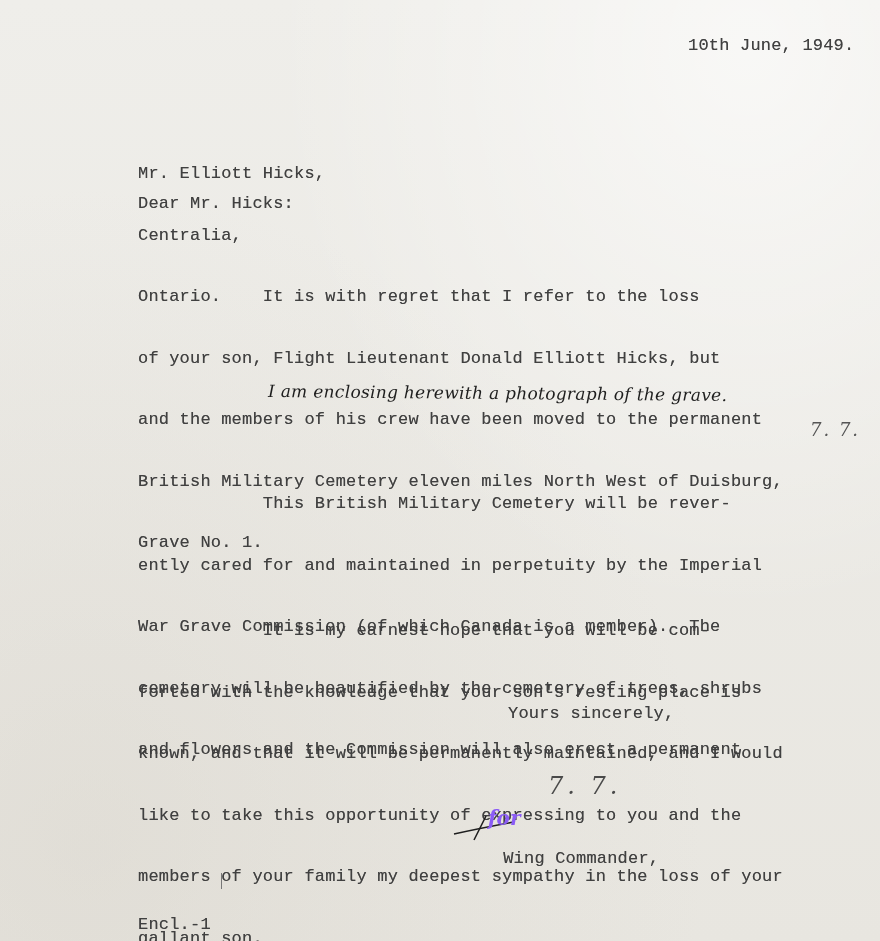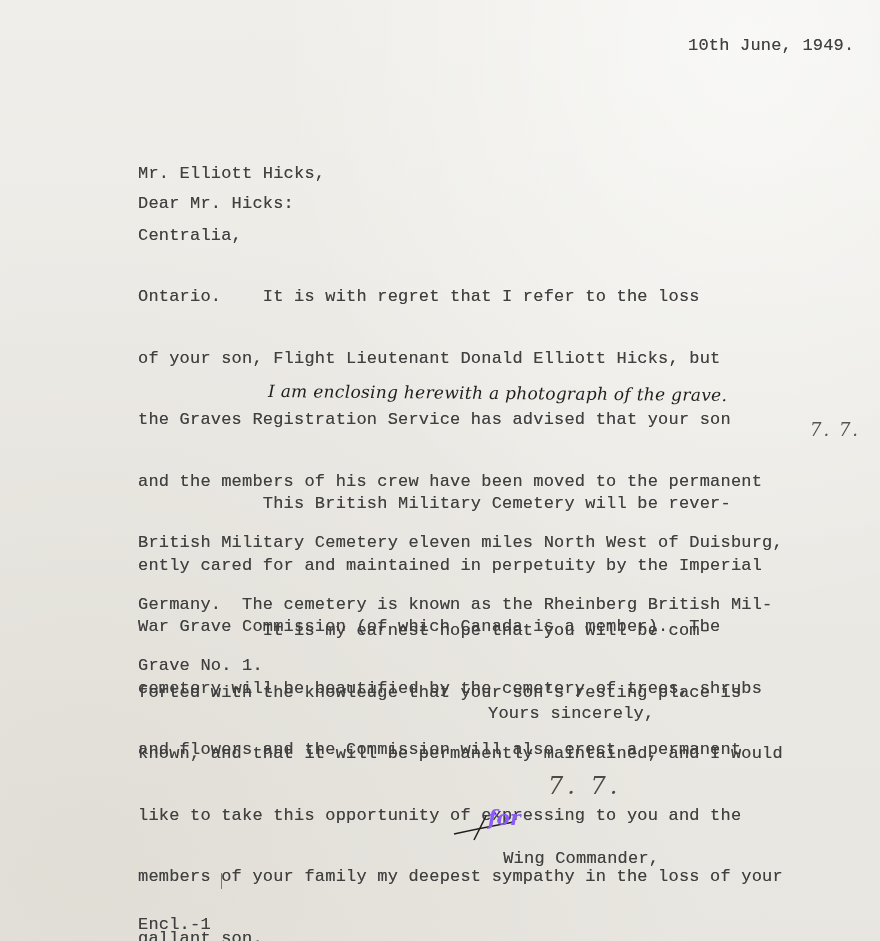--- a/index.html
+++ b/index.html
@@ -41,21 +41,21 @@
       font-style: italic;
       color: #1e1e1e;
       white-space: pre;
     }
     .date { left: 688px; top: 36px; }
     .addr { left: 138px; top: 123px; }
     .salutation { left: 138px; top: 194px; }
     .para1 { left: 138px; top: 246px; }
     .para2 { left: 138px; top: 453px; }
     .para3 { left: 138px; top: 580px; }
-    .closing { left: 488px; top: 704px; }
+    .closing { left: 508px; top: 704px; }
     .sig-block { left: 472px; top: 808px; }
     .encl { left: 138px; top: 874px; }
     .line { display: block; }
     .hand-note {
       left: 268px; top: 383px;
       font-size: 17px;
       transform: rotate(0.5deg);
       letter-spacing: 0.3px;
     }
     .initials-right {
@@ -99,24 +99,22 @@
     <span class="line">Mr. Elliott Hicks,</span>
     <span class="line">Centralia,</span>
     <span class="line">Ontario.</span>
   </div>
 
   <div class="typed salutation">Dear Mr. Hicks:</div>
 
   <div class="typed para1">
     <span class="line">            It is with regret that I refer to the loss</span>
     <span class="line">of your son, Flight Lieutenant Donald Elliott Hicks, but</span>
-    <span class="line">the Graves Registration Service has advised that your son</span>
     <span class="line">and the members of his crew have been moved to the permanent</span>
     <span class="line">British Military Cemetery eleven miles North West of Duisburg,</span>
-    <span class="line">Germany.  The cemetery is known as the Rheinberg British Mil-</span>
     <span class="line">Grave No. 1.</span>
   </div>
 
   <div class="hand hand-note">I am enclosing herewith a photograph of the grave.</div>
   <div class="hand initials-right">7. 7.</div>
 
   <div class="typed para2">
     <span class="line">            This British Military Cemetery will be rever-</span>
     <span class="line">ently cared for and maintained in perpetuity by the Imperial</span>
     <span class="line">War Grave Commission (of which Canada is a member).  The</span>

